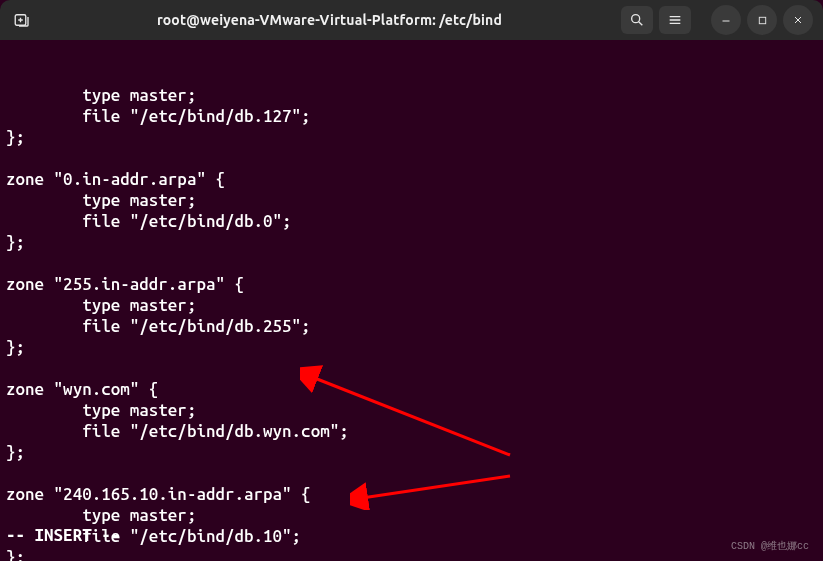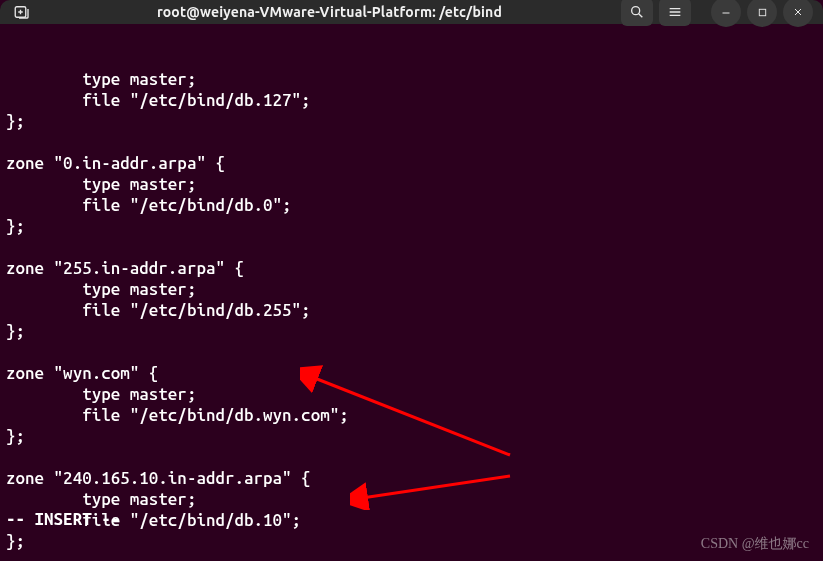--- a/index.html
+++ b/index.html
@@ -5,21 +5,21 @@
     * { margin: 0; padding: 0; box-sizing: border-box; }
     body {
       width: 823px;
       height: 561px;
       background: #2c001e;
       font-family: "Ubuntu Mono", "DejaVu Sans Mono", monospace;
       overflow: hidden;
       position: relative;
     }
     .titlebar {
-      height: 24px;
+      height: 40px;
       background: #2b2b2b;
       display: flex;
       align-items: center;
       padding: 0 6px;
       border-radius: 10px 10px 0 0;
       gap: 8px;
     }
     .tb-left { display:flex; align-items:center; gap:6px; }
     .tb-btn {
       width: 32px; height: 28px;
@@ -63,22 +63,22 @@
       justify-content:space-between;
       font-weight:700;
       color:#ffffff;
       font-size:17px;
       gap:28px;
     }
     .watermark {
       position:absolute;
       right:14px; bottom:8px;
       color:rgba(220,220,220,0.55);
-      font-family: Liberation Serif, serif;
-      font-size:14px;
+      font-family: Liberation Mono, monospace;
+      font-size:10px;
       pointer-events:none;
     }
     .arrow {
       position:absolute;
       pointer-events:none;
     }
   </style>
 </head>
 <body>
 

